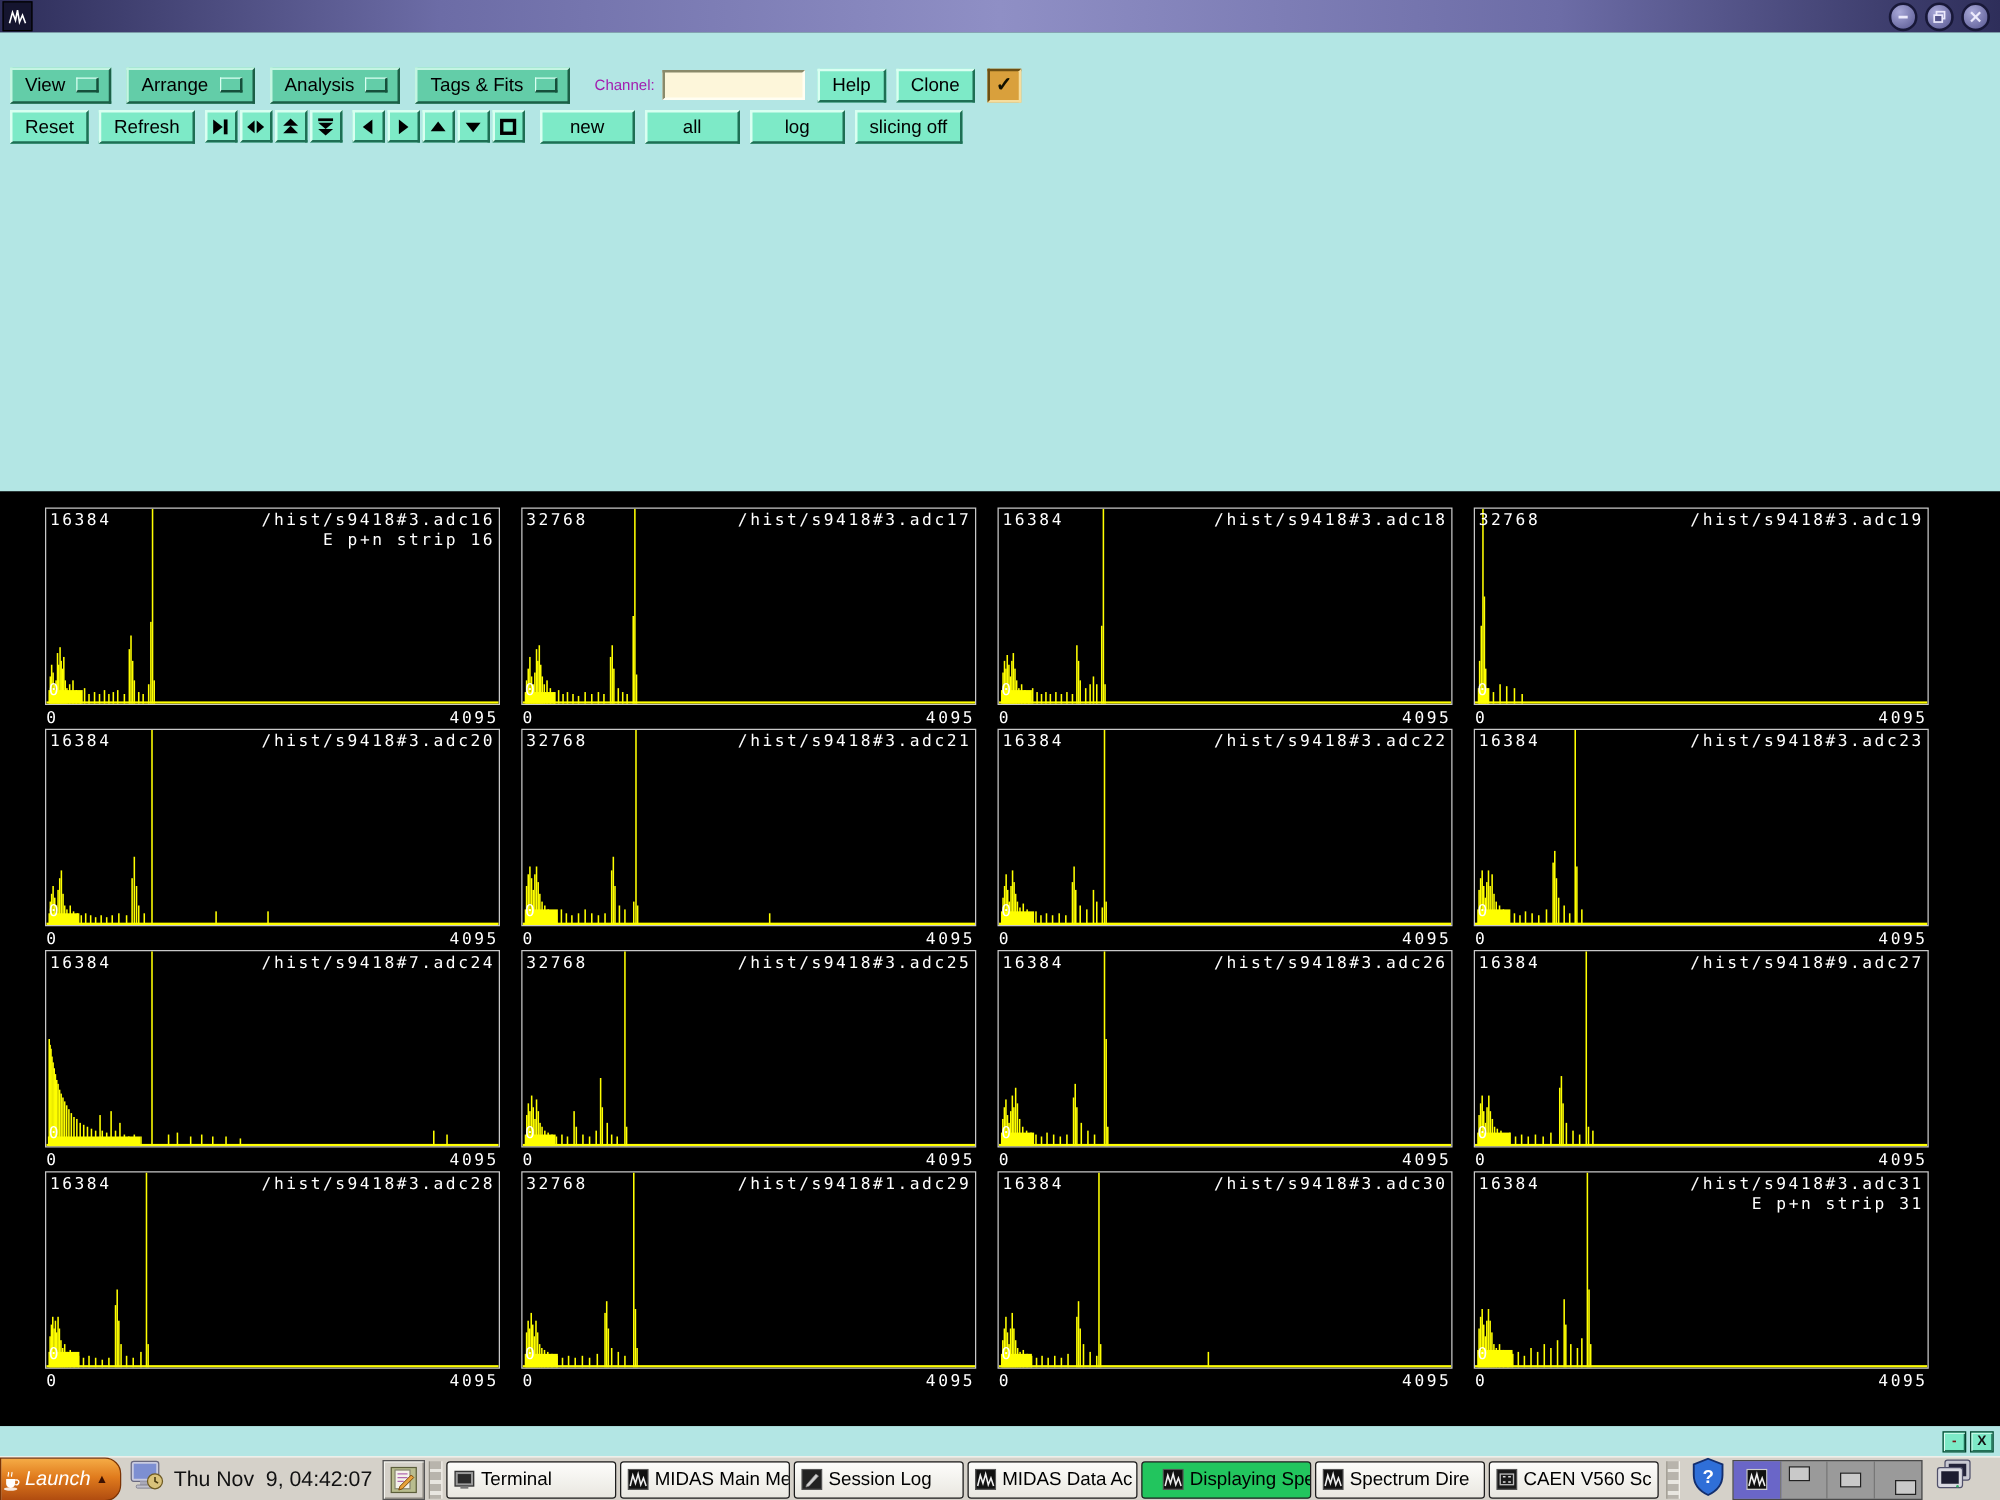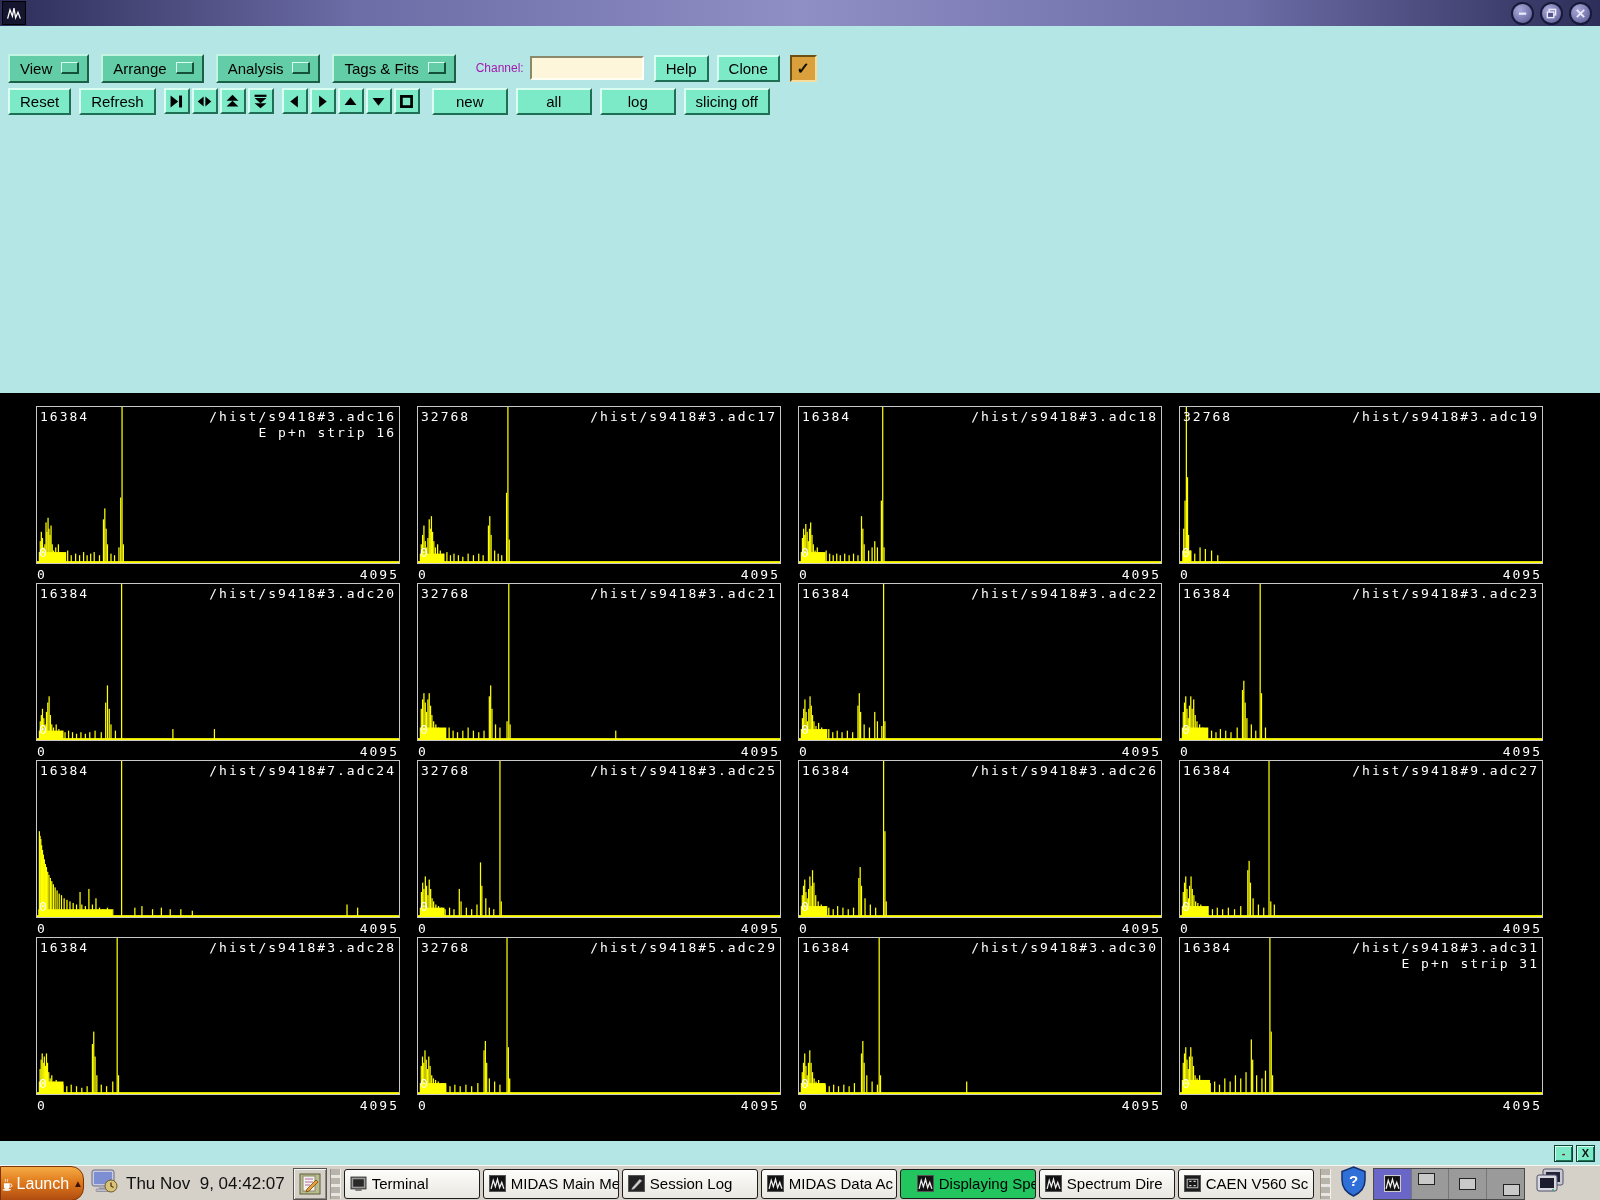--- a/index.html
+++ b/index.html
@@ -97,25 +97,25 @@
     display:flex;align-items:center;justify-content:center;
     font-size:11px;font-weight:bold;color:#111;cursor:pointer;line-height:1;
   }
   .mini-btn.min{color:#7a1212;}
   
   .taskbar{
     position:absolute;top:1165px;left:0;right:0;height:35px;background:#d5d1c9;
     border-top:1px solid #f8f8f2;display:flex;align-items:center;
   }
   .launch{
-    width:84px;height:35px;border-radius:0 13px 13px 0;
+    width:97px;height:35px;border-radius:0 13px 13px 0;
     background:linear-gradient(180deg,#f5ab45 0%,#e07b1d 45%,#b04c10 100%);
     border:1px solid #7c3405;box-sizing:border-box;
     display:flex;align-items:center;justify-content:flex-start;gap:4px;
-    color:#fff;font-size:16px;cursor:pointer;flex:none;
+    color:#fff;font-size:16px;cursor:pointer;flex:none;font-style:italic;
   }
   .launch .arrow{color:#3c1202;font-size:10px;}
   .clockicon{margin:0 4px 0 6px;flex:none;cursor:pointer;}
   .clocktext{font-size:17px;color:#111;white-space:pre;margin:0 8px 0 2px;flex:none;}
   .notesbtn{
     width:32px;height:30px;background:#d5d1c9;flex:none;cursor:pointer;
     border:1px solid #555;box-shadow:inset 1px 1px 0 #f5f5f0, inset -1px -1px 0 #8a867e;
     display:flex;align-items:center;justify-content:center;
   }
   .tsep{
@@ -877,21 +877,21 @@
           <rect x="770" y="800" width="14" height="200" fill="#ffff00"></rect>
           <rect x="800" y="900" width="14" height="100" fill="#ffff00"></rect>
           <rect x="860" y="920" width="14" height="80" fill="#ffff00"></rect>
           <rect x="920" y="940" width="14" height="60" fill="#ffff00"></rect>
           <rect x="1000" y="0" width="14" height="1000" fill="#ffff00"></rect>
           <rect x="1015" y="700" width="14" height="300" fill="#ffff00"></rect>
           <rect x="1030" y="900" width="14" height="100" fill="#ffff00"></rect>
           <rect x="0" y="988" width="4095" height="12" fill="#ffff00"></rect>
         </svg>
         <span class="ptext ymax">32768</span>
-        <span class="ptext ptitle"><span>/hist/s9418#5.adc29</span></span>
+        <span class="ptext ptitle"><span>/hist/s9418#1.adc29</span></span>
         <span class="ptext ymin">0</span>
       </div>
       <div class="plot-xlabels">
         <span>0</span>
         <span>4095</span>
       </div>
     </div>
     <div class="plot-cell">
       <div class="plot-box">
         <svg viewBox="0 0 4095 1000" preserveAspectRatio="none">

